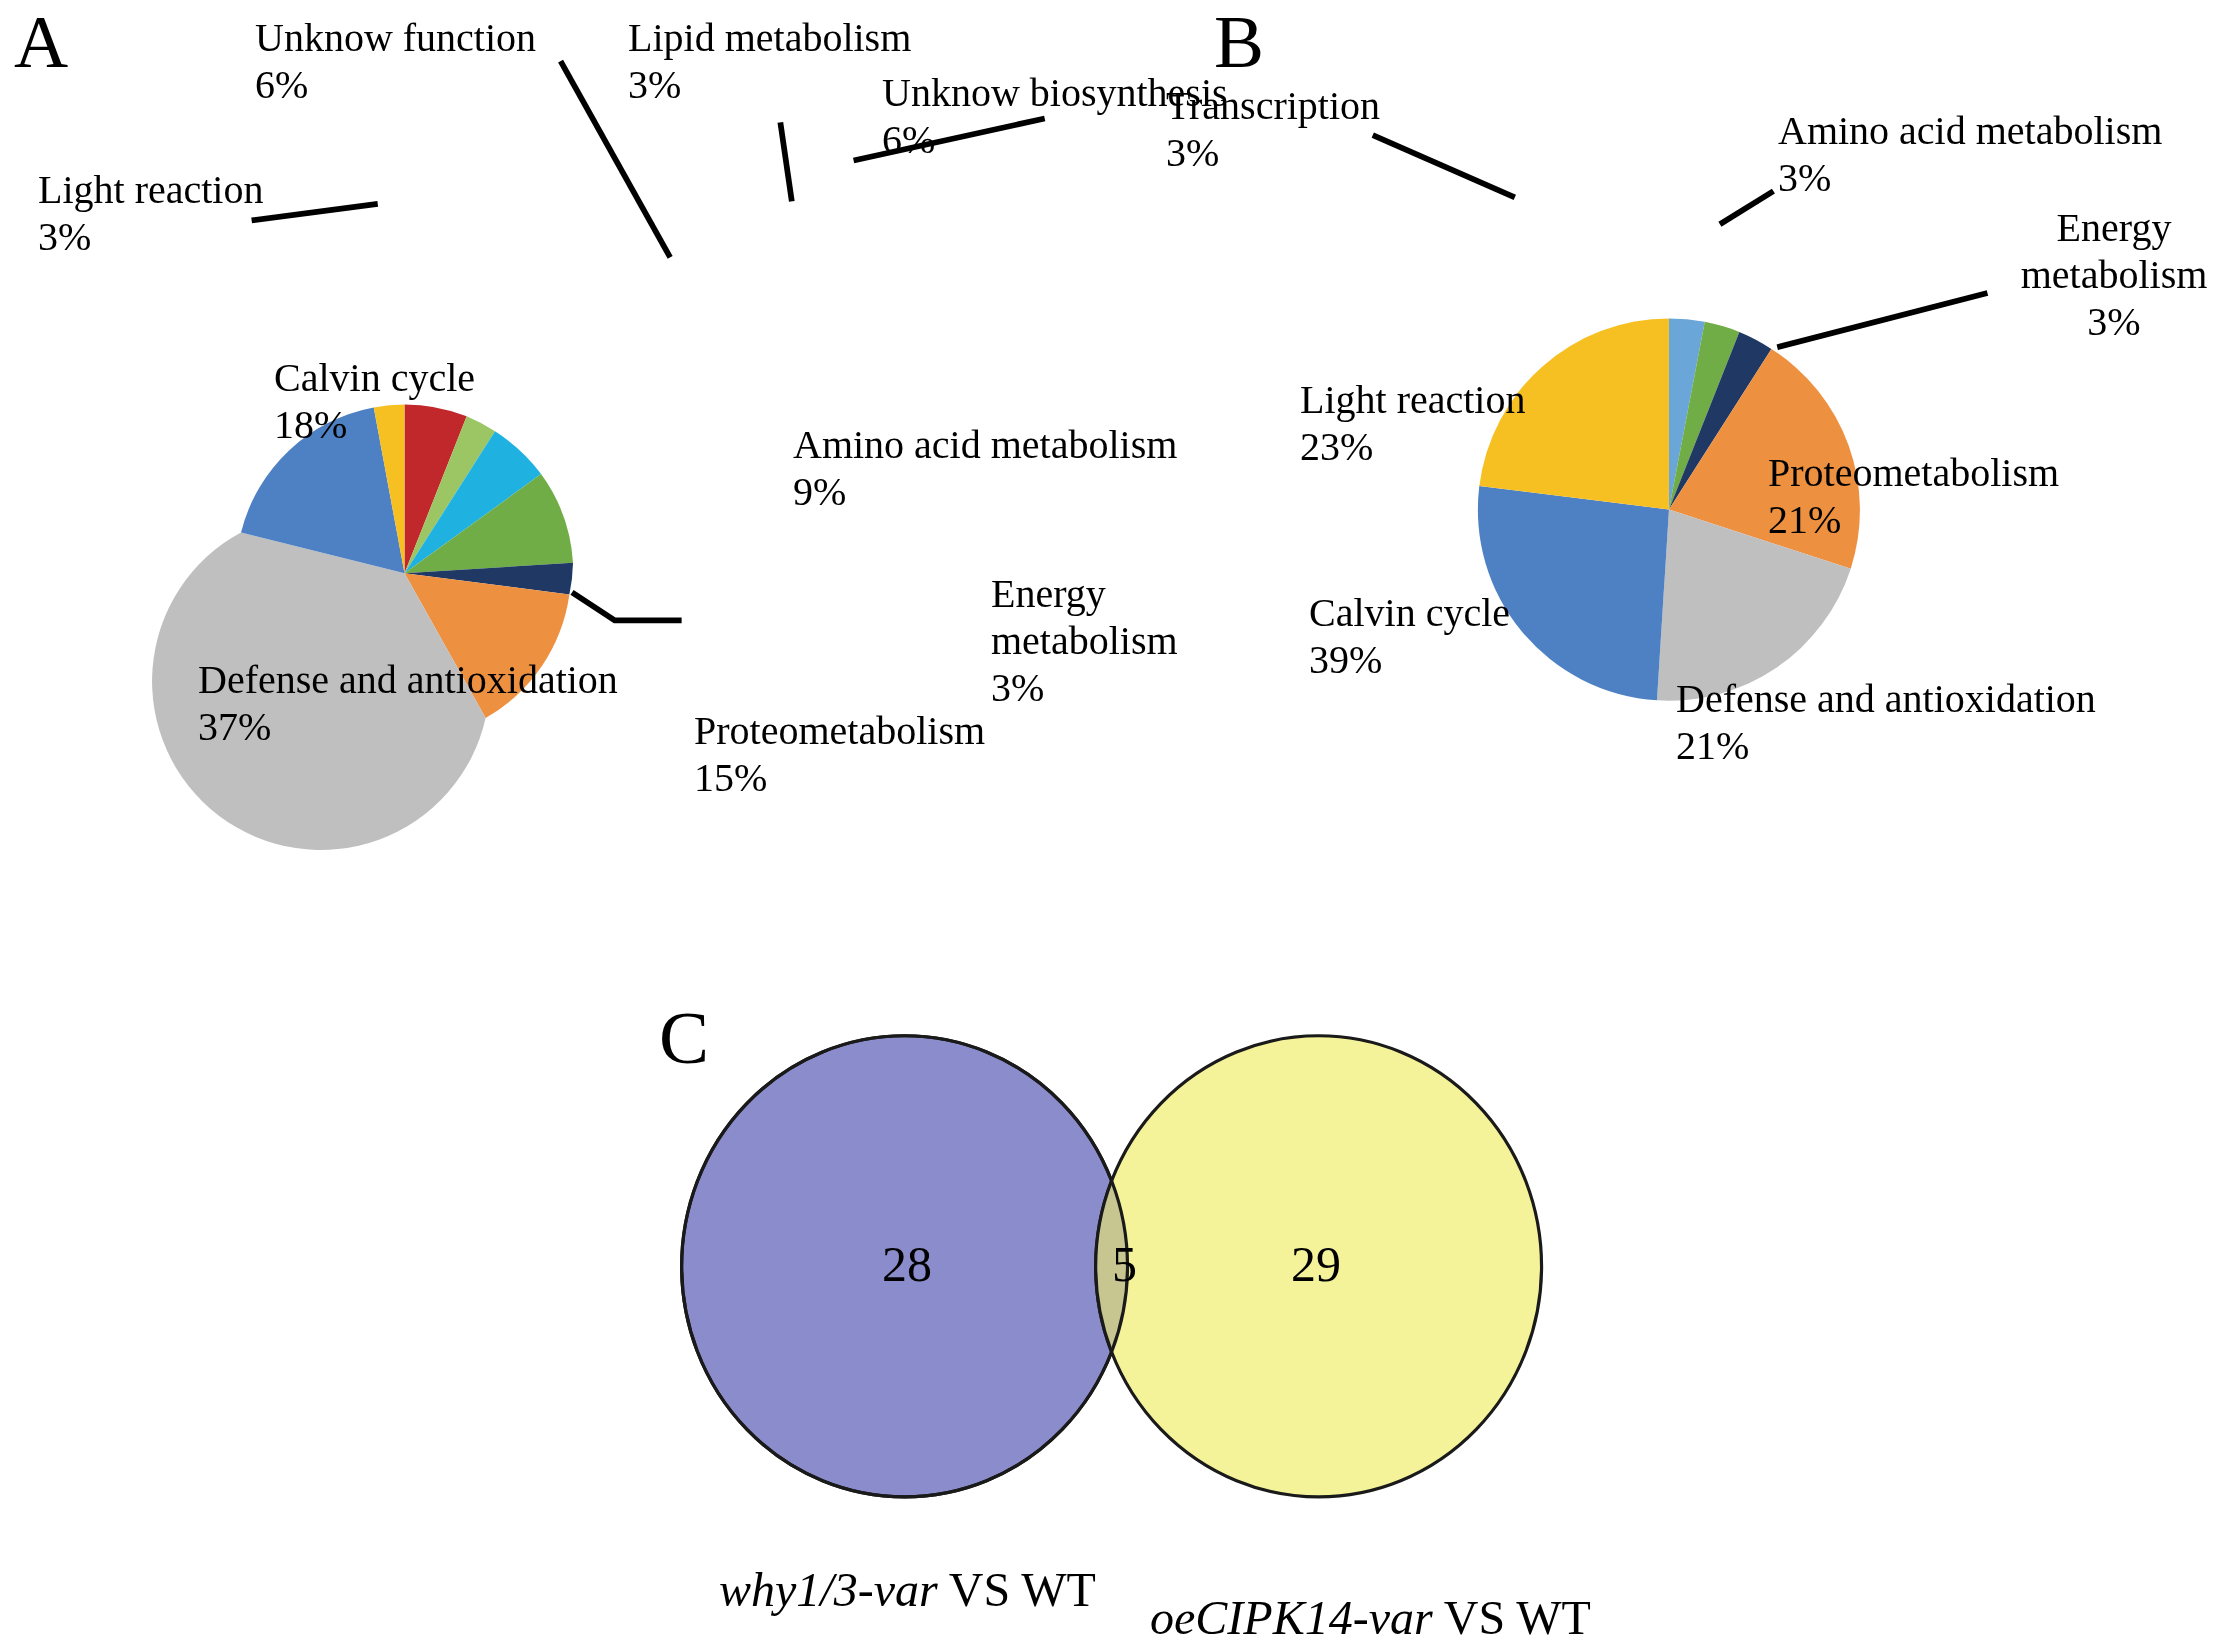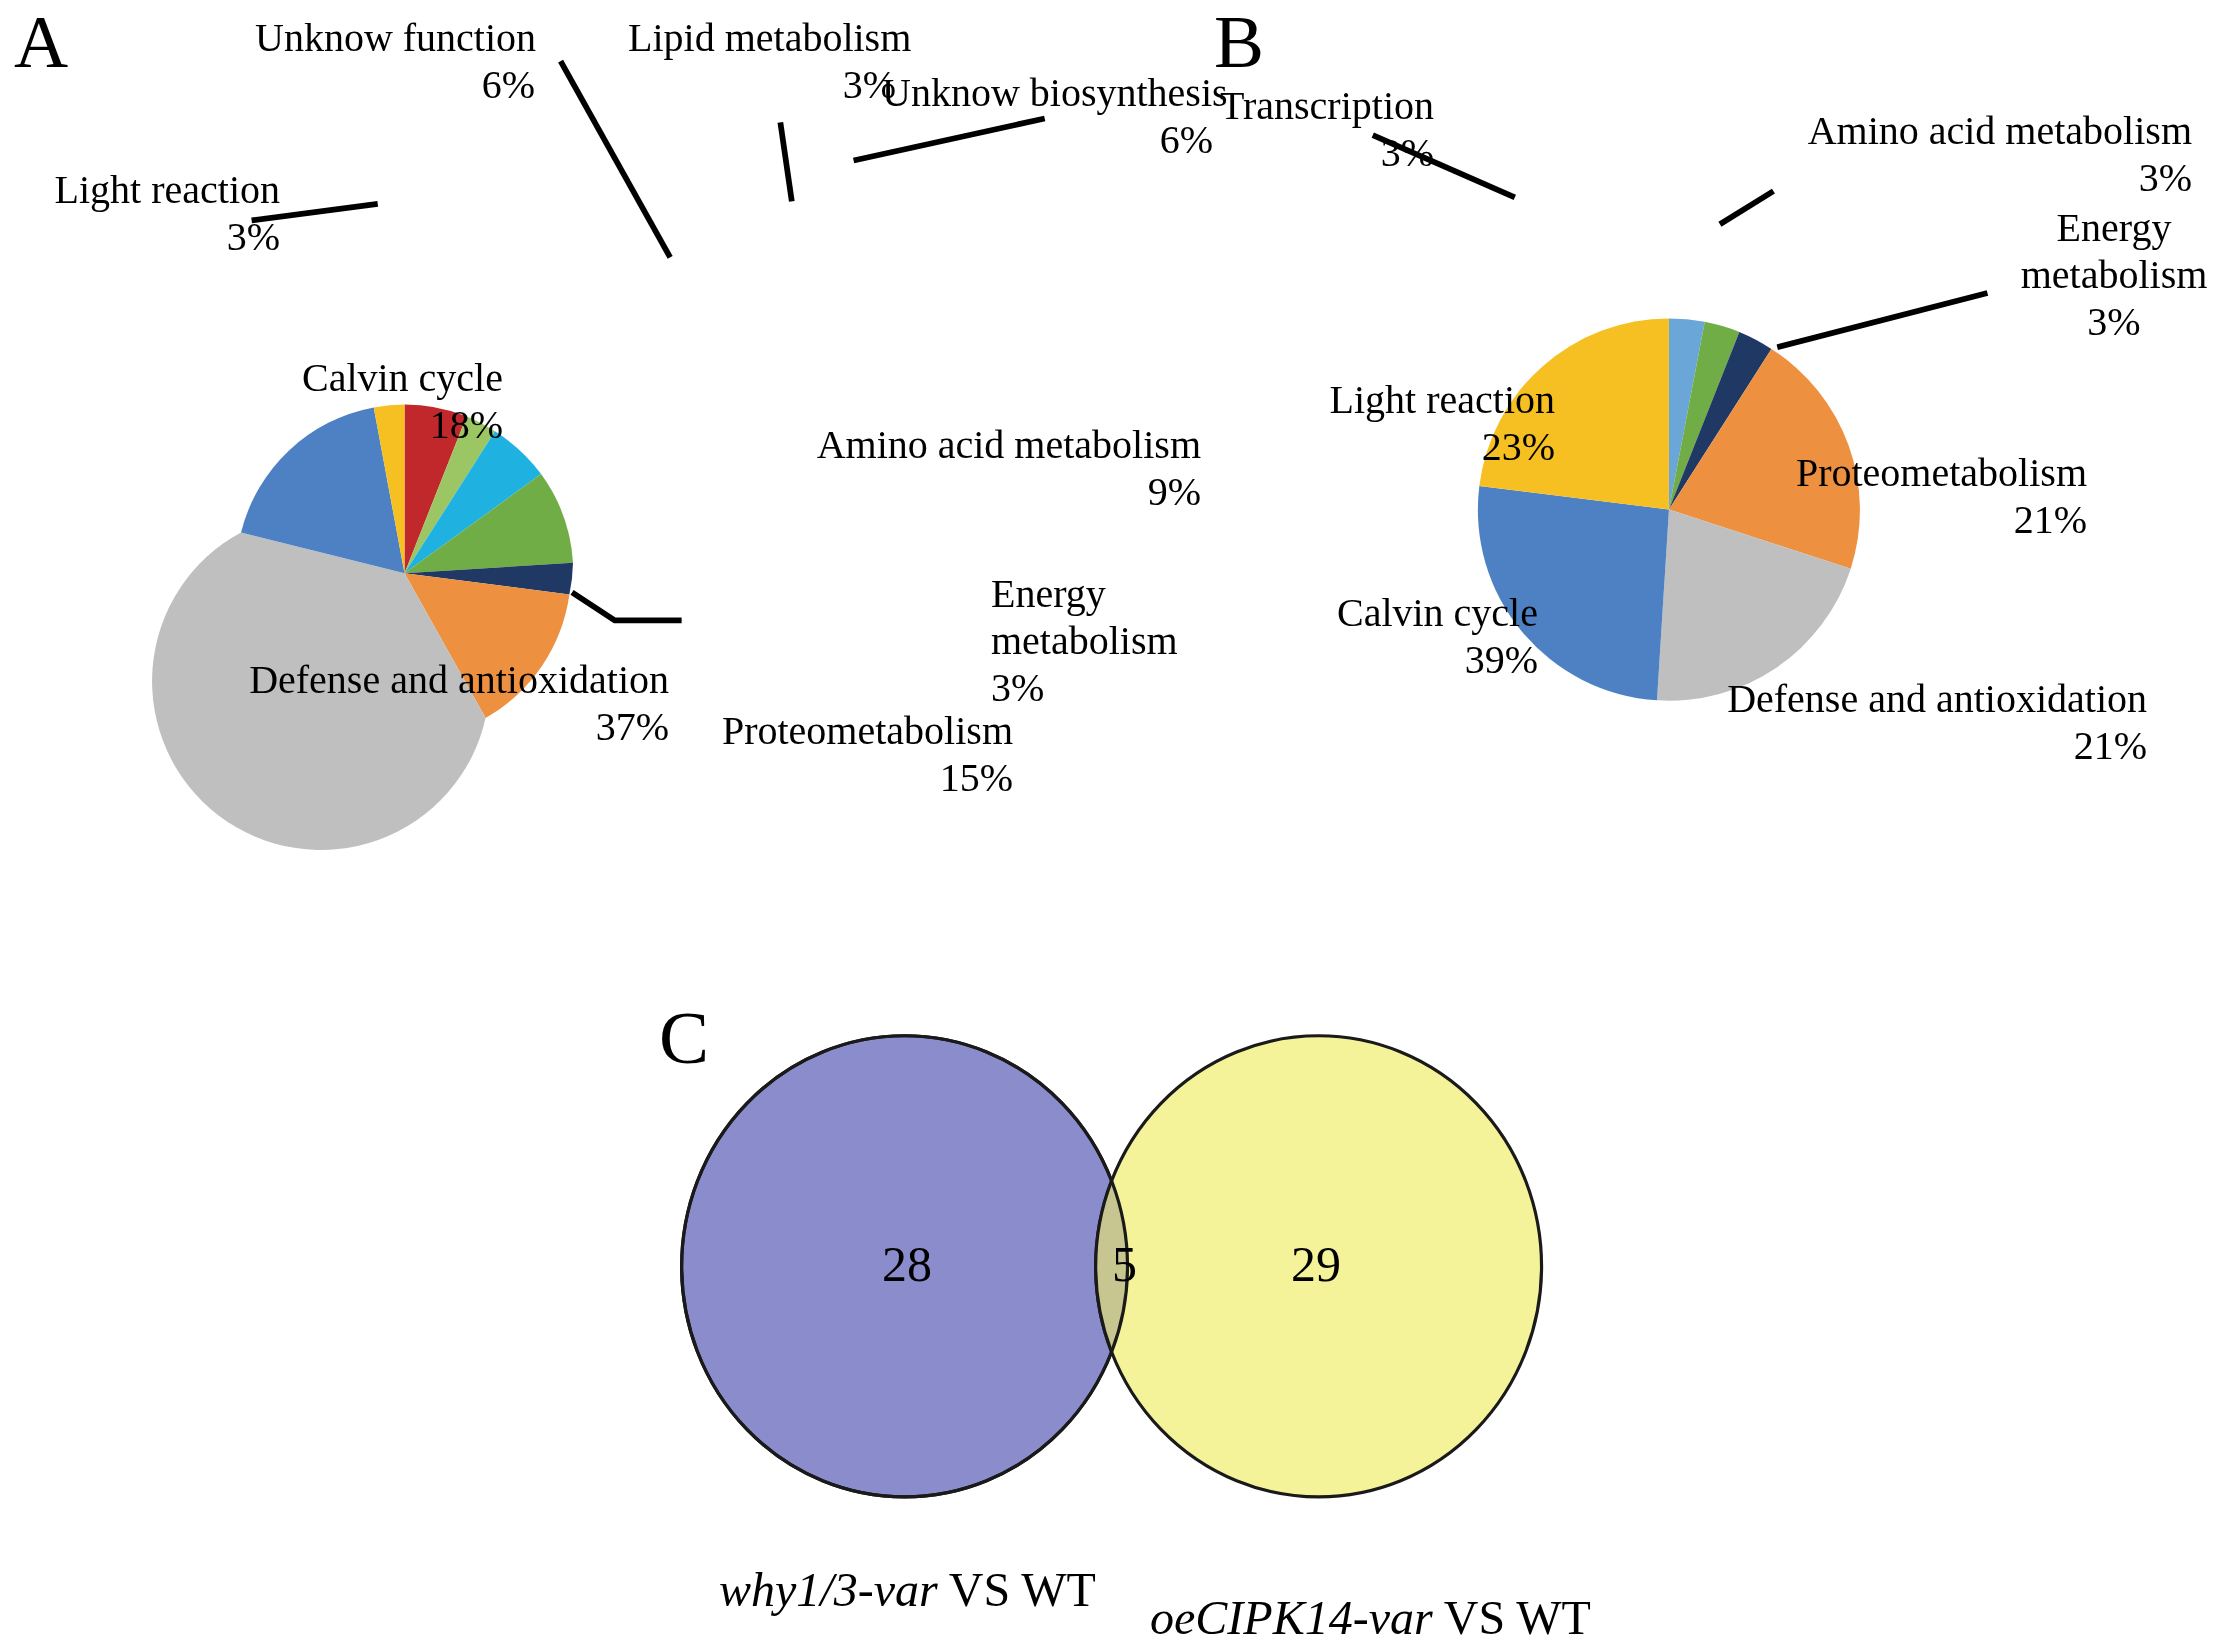--- a/index.html
+++ b/index.html
@@ -1,19 +1,19 @@
 <!DOCTYPE html>
 <html style="font-size:10.2px"><head>
 <meta charset="utf-8">
 <style>
   html,body{margin:0;padding:0;background:#ffffff;}
   body{width:2227px;height:1646px;position:relative;overflow:hidden;
        font-family:"Liberation Serif","DejaVu Serif",serif;color:#000;}
   .panel-letter{position:absolute;font-size:75px;line-height:1;color:#000;}
-  .fig-label{position:absolute;font-size:40px;line-height:1.18;color:#000;text-align:right;white-space:nowrap;}
+  .fig-label{position:absolute;font-size:40px;line-height:1.18;color:#000;text-align:left;white-space:nowrap;}
   .vlabel{position:absolute;font-size:48px;line-height:1;color:#000;white-space:nowrap;}
   .vcount{position:absolute;font-size:50px;line-height:1;color:#000;}
   svg{position:absolute;top:0;left:0;overflow:visible;}
   .lead{stroke:#000;stroke-width:9;fill:none;stroke-linecap:butt;}
 </style>
 </head>
 <body>
 
 <div class="panel-letter" style="left:14px;top:3.8px;">A</div>
 

